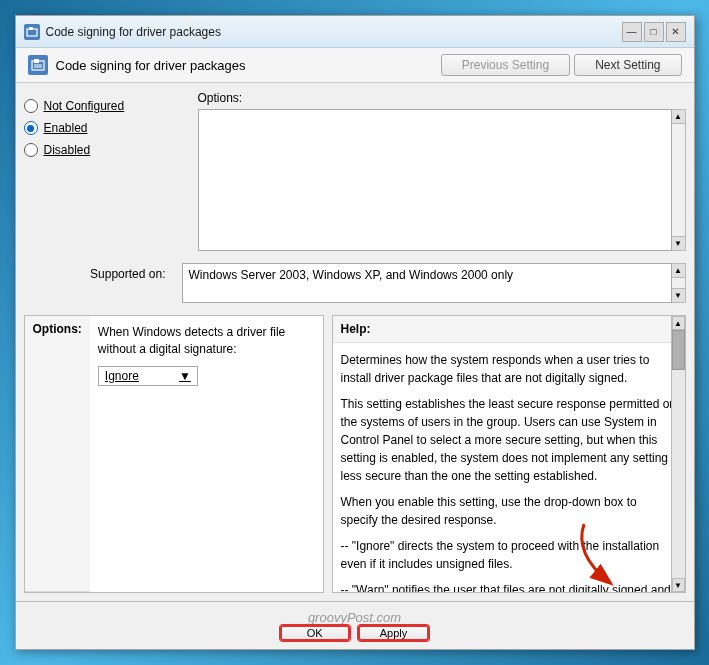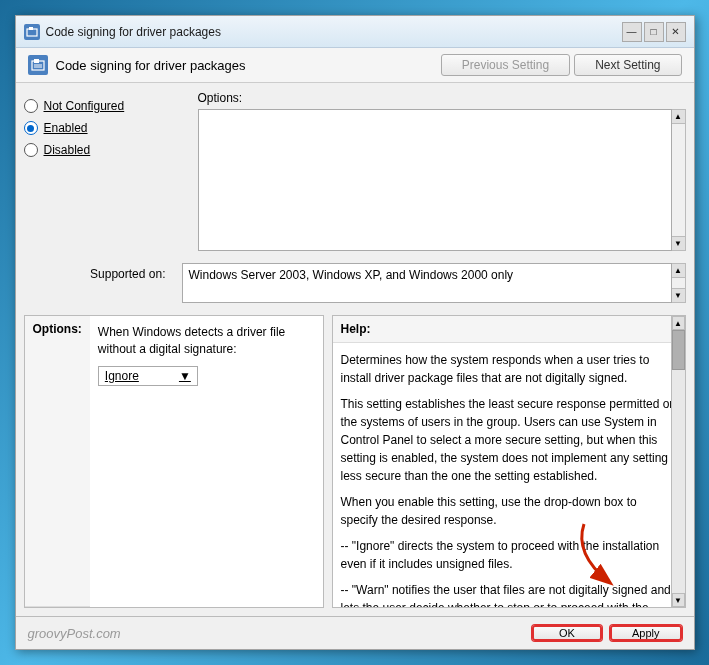--- a/index.html
+++ b/index.html
@@ -322,20 +322,21 @@
     }
 
     .footer {
       border-top: 1px solid #bbb;
       padding: 8px 12px;
       display: flex;
       align-items: center;
       justify-content: space-between;
       background: #f0f0f0;
       position: relative;
+      flex-direction: column;
     }
     .footer-logo {
       font-size: 13px;
       color: #999;
       font-style: italic;
     }
     .footer-buttons {
       display: flex;
       gap: 8px;
       align-items: center;

